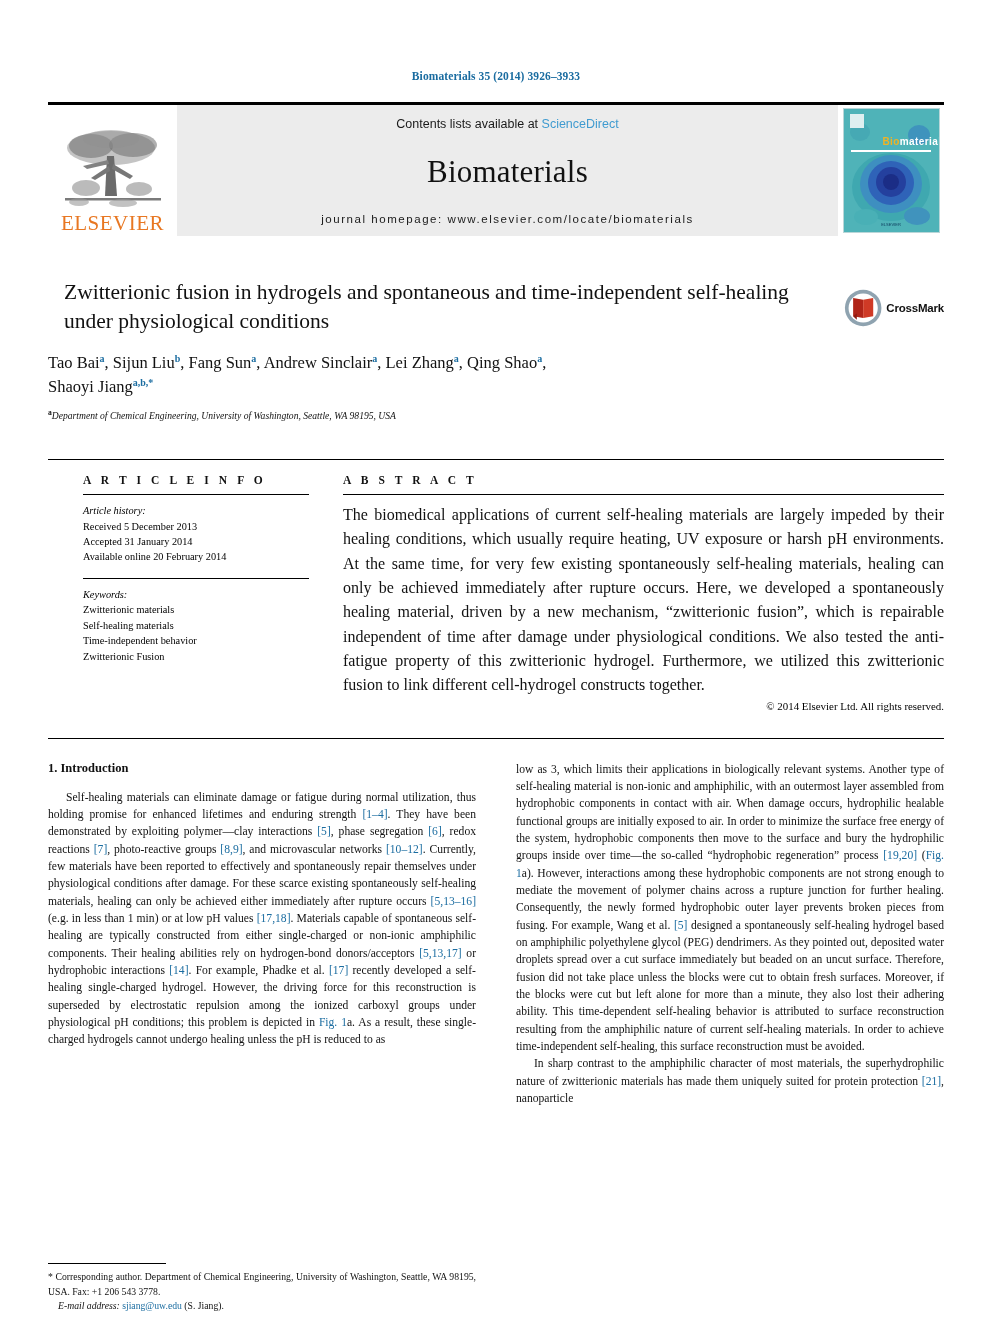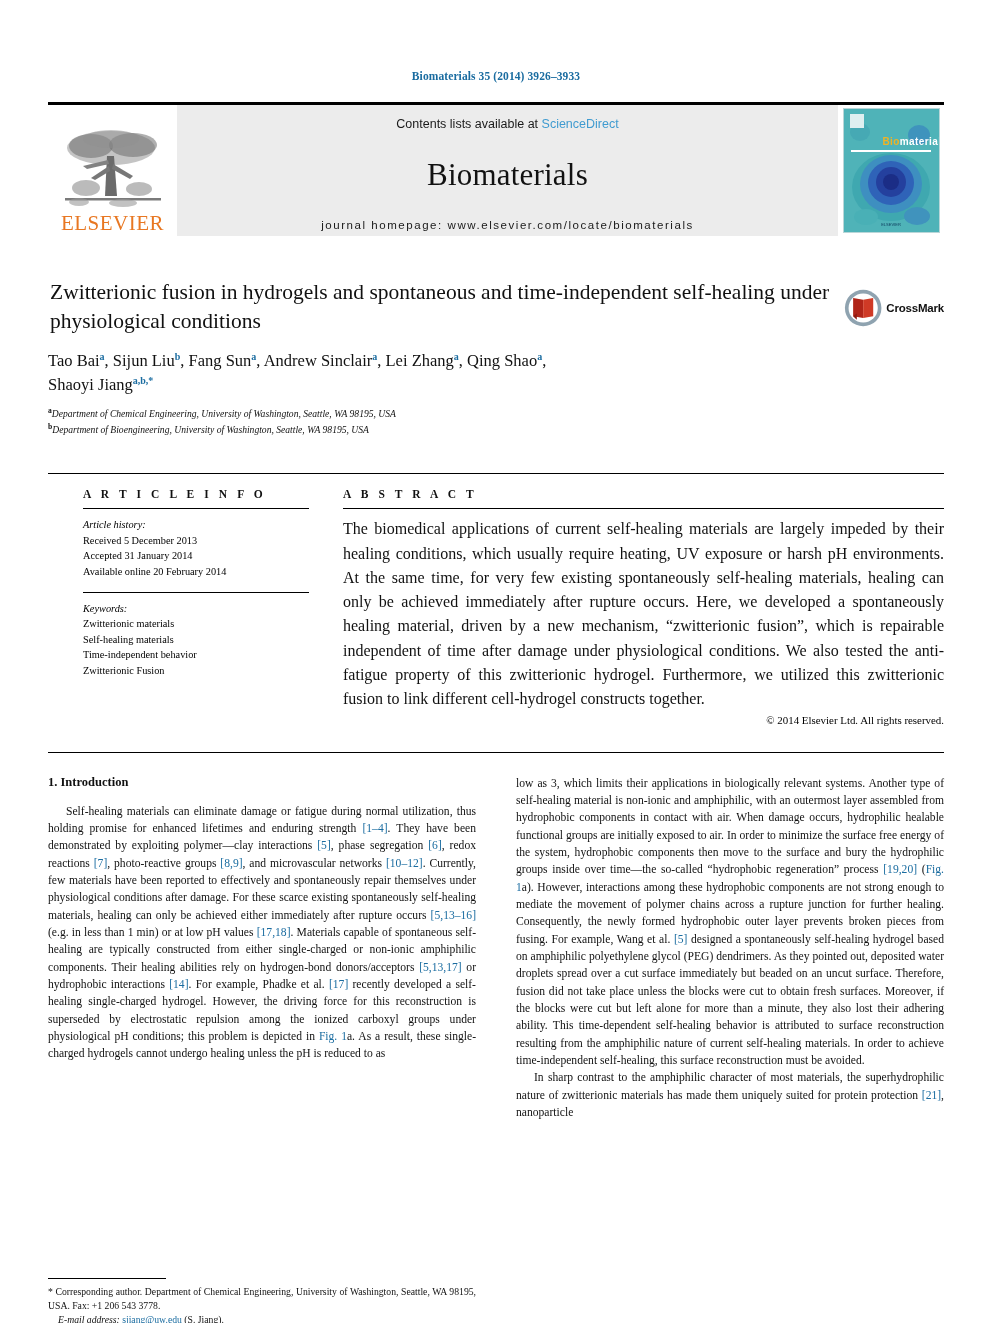--- a/index.html
+++ b/index.html
@@ -61,21 +61,21 @@
     line-height: 1;
     margin-top: 1px;
   }
   .center-block {
     flex: 1 1 auto;
     background: #ececec;
     display: flex;
     flex-direction: column;
     align-items: center;
     justify-content: space-between;
-    padding: 12px 0 5px 0;
+    padding: 12px 0 11px 0;
   }
   .contents-line {
     font-family: "Liberation Sans", sans-serif;
     font-size: 12.5px;
     color: #1a1a1a;
   }
   .contents-line .sd-link { color: #3f9bd0; }
   .journal-title {
     font-family: "Liberation Serif", serif;
     font-size: 31px;
@@ -154,21 +154,21 @@
   .title-area {
     margin-top: 42px;
     position: relative;
     padding-right: 110px;
   }
   .paper-title {
     font-family: "Liberation Serif", serif;
     font-size: 21.5px;
     line-height: 1.33;
     font-weight: normal;
-    margin: 2px;
+    margin: 16px;
     color: #111;
   }
   .authors {
     margin-top: 14px;
     font-family: "Liberation Serif", serif;
     font-size: 16.5px;
     line-height: 1.42;
     color: #111;
   }
   .authors sup { color: #1a6ca0; font-size: 10px; font-weight: bold; }
@@ -367,21 +367,20 @@
       <span>Sijun Liu</span><sup>b</sup>,
       <span>Fang Sun</span><sup>a</sup>,
       <span>Andrew Sinclair</span><sup>a</sup>,
       <span>Lei Zhang</span><sup>a</sup>,
       <span>Qing Shao</span><sup>a</sup>,<br>
       <span>Shaoyi Jiang</span><sup>a,b,*</sup>
     </div>
 
     <div class="affils">
       <div><sup>a</sup><span>Department of Chemical Engineering, University of Washington, Seattle, WA 98195, USA</span></div>
-      <div><sup>b</sup><span>Department of Bioengineering, University of Washington, Seattle, WA 98195, USA</span></div>
     </div>
   </div>
 
   <div class="info-abstract">
 
     <div class="info-col">
       <div class="sec-head">A R T I C L E  I N F O</div>
       <hr class="hr-thin">
       <div class="info-group">
         <div class="lbl">Article history:</div>

